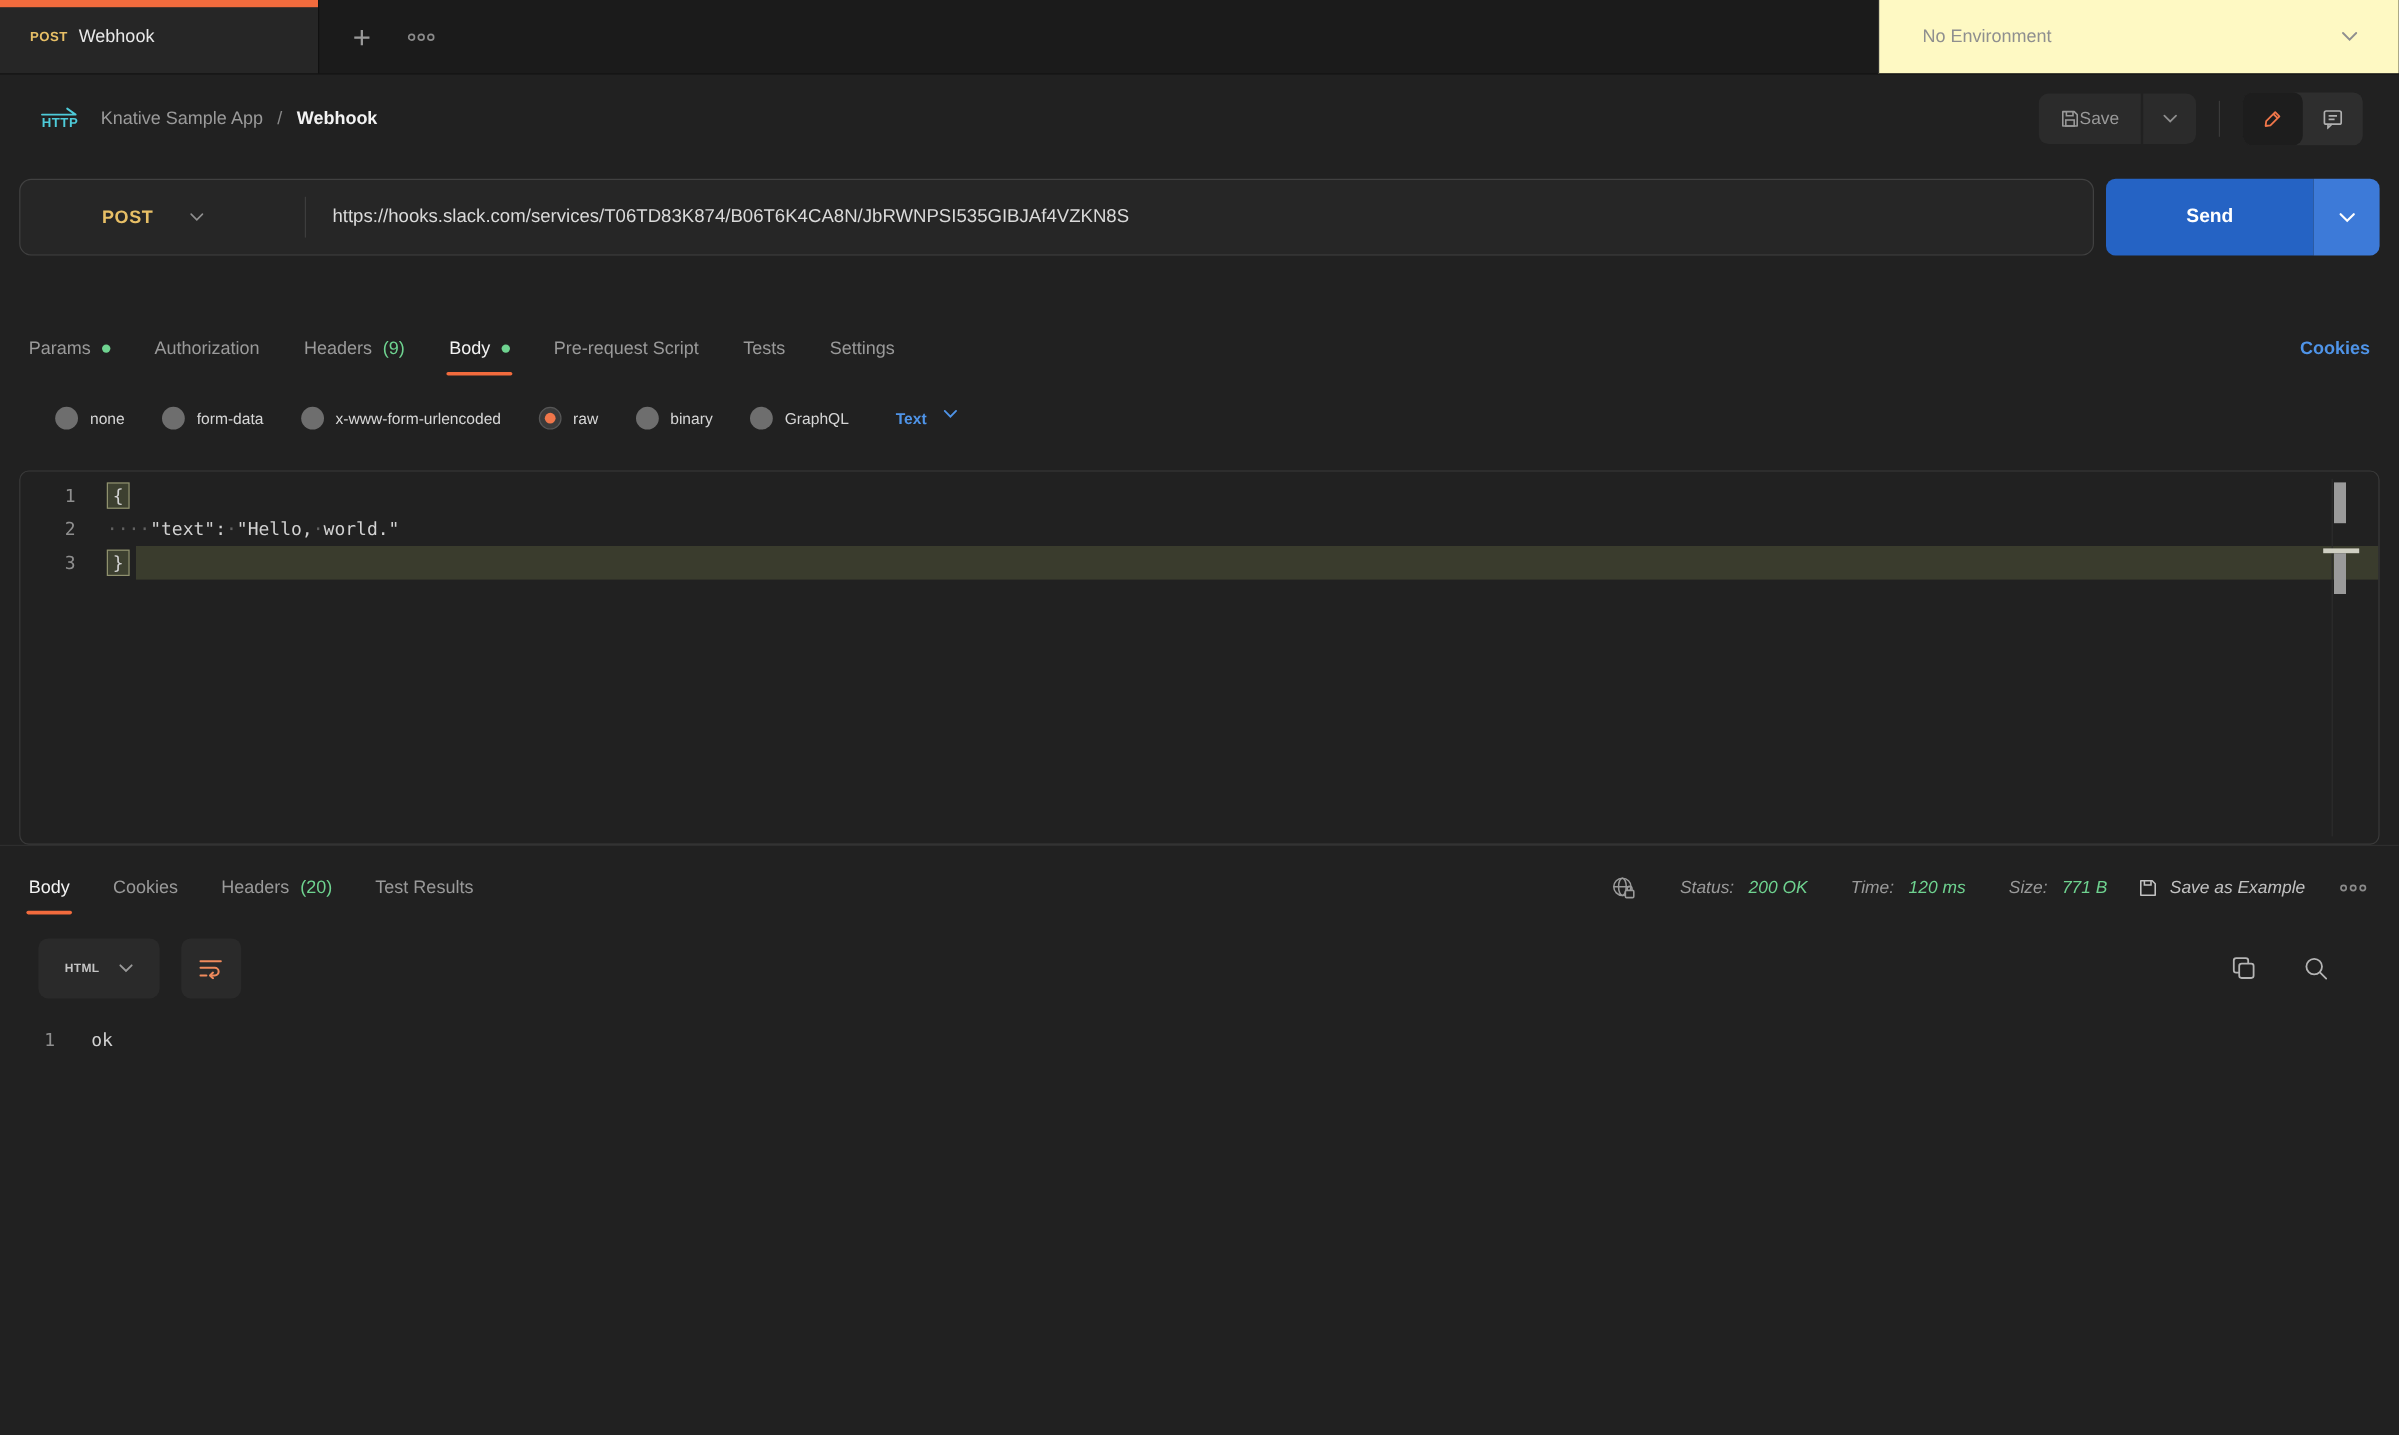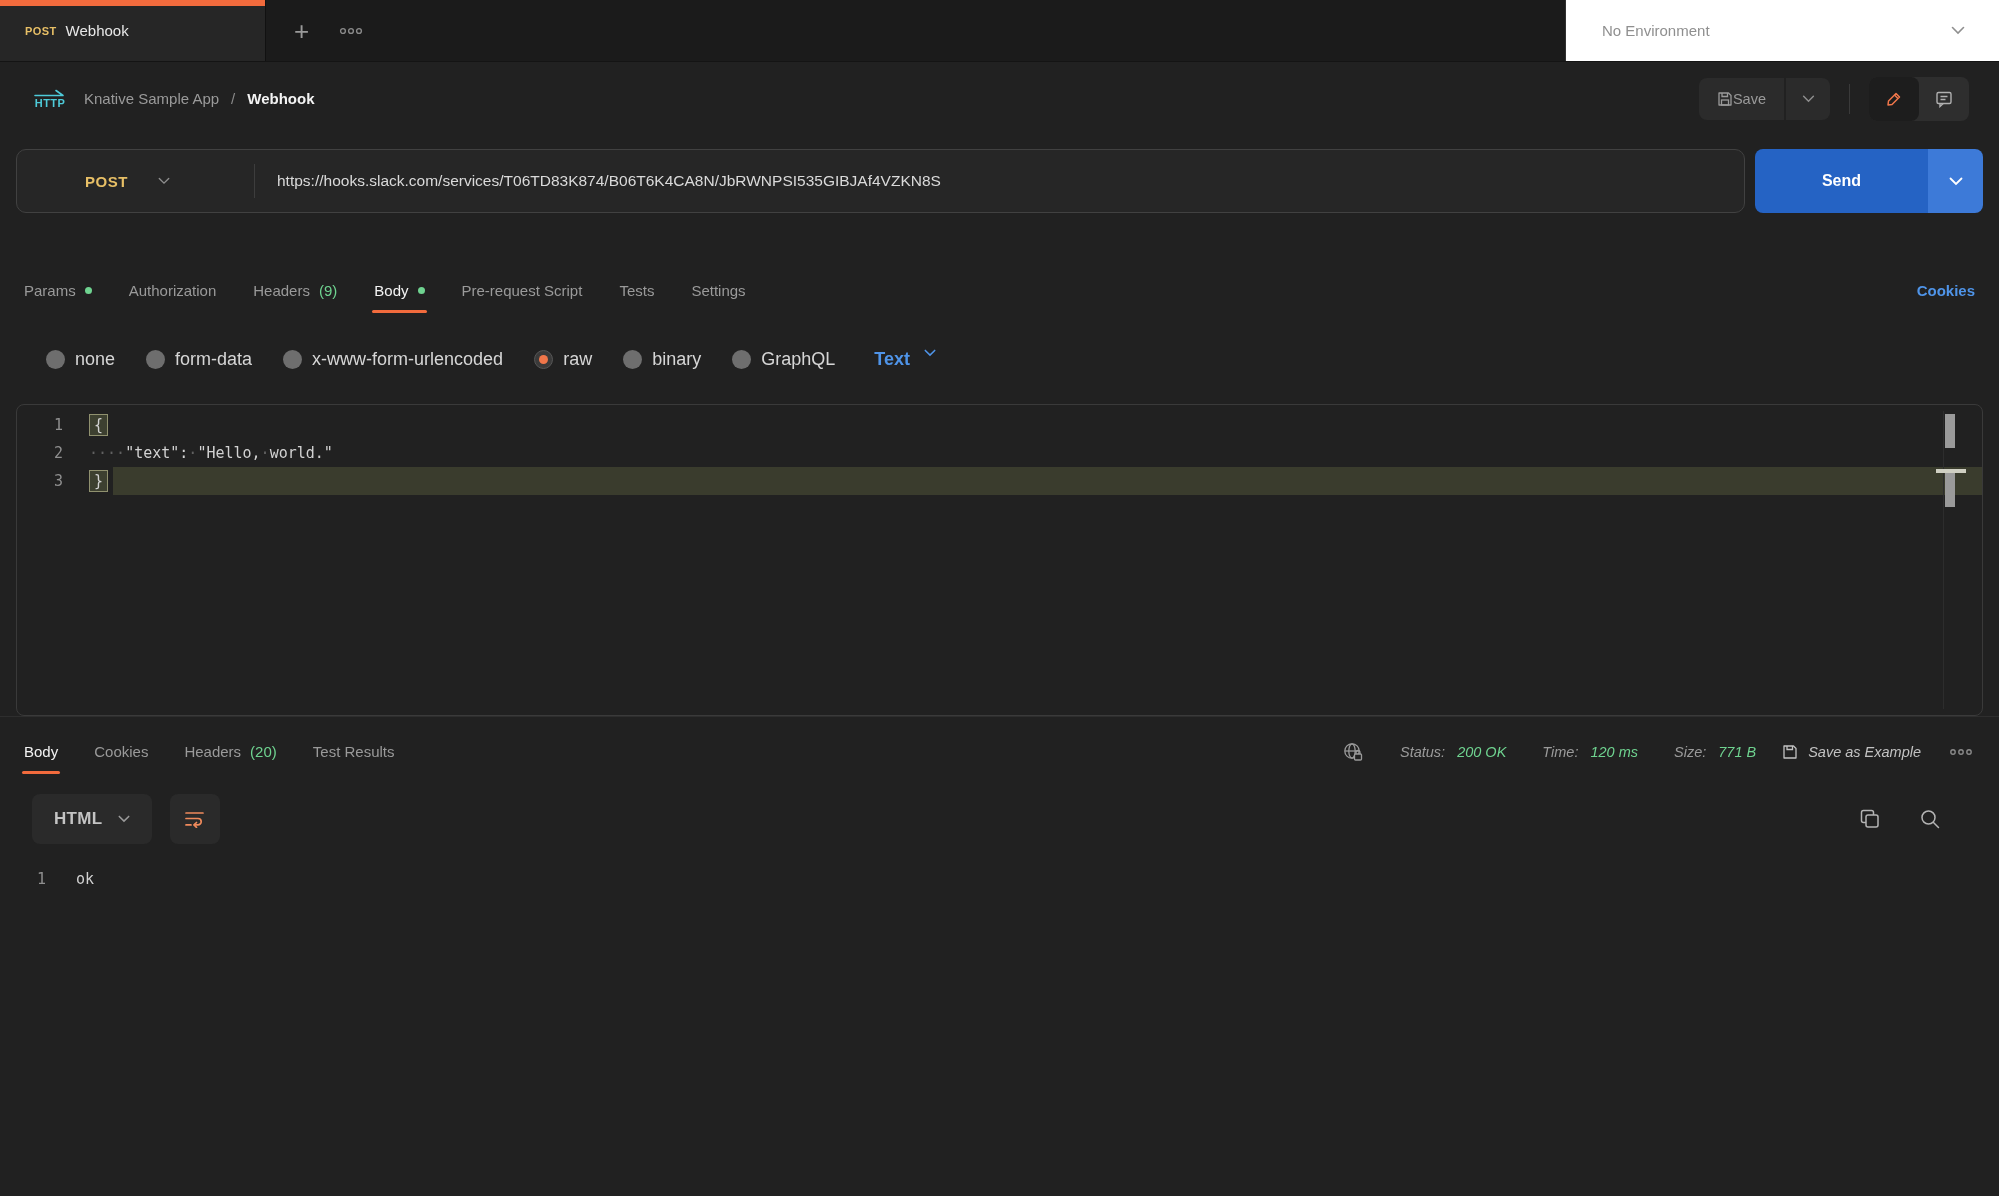--- a/index.html
+++ b/index.html
@@ -13,21 +13,21 @@
             border-bottom:1px solid #141414; }
   .tab { width:265px; background:#262626; position:relative; display:flex;
          align-items:center; padding-left:25px; gap:9px; }
   .tab-stripe { position:absolute; top:0; left:0; right:0; height:6px; background:#f26b3d; }
   .tab-method { color:#e7bf66; font-size:11px; font-weight:bold; letter-spacing:.4px; }
   .tab-title { color:#e8e8e8; font-size:15px; }
   .tab-actions { display:flex; align-items:center; gap:30px; padding-left:28px;
                  border-left:1px solid #111; flex:1; }
   .plus { color:#9a9a9a; font-size:26px; font-weight:300; line-height:1; }
   .dots3 { color:#8a8a8a; }
-  .env { width:434px; border-left:1px solid #313131; background:#ffffff;
+  .env { width:434px; border-left:1px solid #313131; background:#fef9c3;
          display:flex; align-items:center; justify-content:space-between;
          padding:0 34px 0 36px; }
   .env-label { color:#8f8f8f; font-size:15px; }
   .chev { color:#8f8f8f; }
 
   
   .header-row { height:73px; display:flex; align-items:center; padding:0 30px 0 33px; }
   .http-badge { display:flex; flex-direction:column; align-items:center; color:#4ecbd9; margin-right:17px; }
   .http-badge .txt { font-size:11px; font-weight:bold; letter-spacing:.4px; }
   .crumb { display:flex; align-items:center; gap:12px; font-size:15px; }
@@ -66,21 +66,21 @@
               font-size:15px; color:#9a9a9a; }
   .rtab { display:flex; align-items:center; gap:9px; padding:14px 0; position:relative; }
   .rtab .dot { width:7px; height:7px; border-radius:50%; background:#6fd390; }
   .rtab .cnt { color:#6fd390; }
   .rtab.active { color:#f3f3f3; }
   .rtab.active::after { content:""; position:absolute; left:-2px; right:-2px; bottom:0;
                         height:3px; background:#f26b3d; border-radius:2px; }
   .cookies { margin-left:auto; color:#4f94e8; font-weight:bold; font-size:15px; }
 
   
-  .type-row { margin:34px 0 0 46px; display:flex; align-items:center; gap:31px; font-size:18px; }
+  .type-row { margin:24px 0 0 46px; display:flex; align-items:center; gap:31px; font-size:13px; }
   .radio { display:flex; align-items:center; gap:10px; color:#d6d6d6; }
   .rc { width:19px; height:19px; border-radius:50%; background:#6e6e6e; }
   .radio.sel .rc { background:#3a3a3a; border:1px solid #565656; position:relative; }
   .radio.sel .rc::after { content:""; position:absolute; left:4px; top:4px; width:9px; height:9px;
                           border-radius:50%; background:#f0764a; }
   .lang-select { display:flex; gap:14px; margin-left:8px; color:#4f94e8;
                  font-weight:bold; }
   .lang-select .chev { color:#4f94e8; }
 
   
@@ -108,21 +108,21 @@
   .stat-val { color:#6fd390; }
   .stat-gap { width:12px; }
   .save-ex { display:flex; align-items:center; gap:10px; color:#c2c2c2; margin-left:14px; }
   .resp-more { margin-left:16px; color:#8a8a8a; }
 
   .resp-toolbar { margin:8px 16px 0 16px; height:50px; display:flex; align-items:center; }
   .seg { display:flex; background:#2a2a2a; border-radius:8px; height:50px; align-items:stretch; }
   .seg-item { display:flex; align-items:center; padding:0 27px; color:#9a9a9a; font-size:15px; }
   .seg-item.active { background:#3e3e3e; border-radius:8px; color:#f0f0f0; }
   .fmt { margin-left:16px; height:50px; background:#2a2a2a; border-radius:8px; display:flex;
-         align-items:center; gap:16px; padding:0 22px; color:#c4c4c4; font-size:17px;
+         align-items:center; gap:16px; padding:0 22px; color:#c4c4c4; font-size:10px;
          font-weight:bold; letter-spacing:.3px; }
   .wrapbtn { margin-left:18px; width:50px; height:50px; background:#2a2a2a; border-radius:8px;
              display:flex; align-items:center; justify-content:center; }
   .tool-right { margin-left:auto; display:flex; align-items:center; gap:38px; padding-right:42px;
                 color:#b4b4b4; }
 
   .resp-body { margin-top:26px; display:flex; align-items:center;
                font-family:"DejaVu Sans Mono", monospace; font-size:15px; }
   .resp-body .txt { color:#d2d2d2; margin-left:4px; }
 </style>

